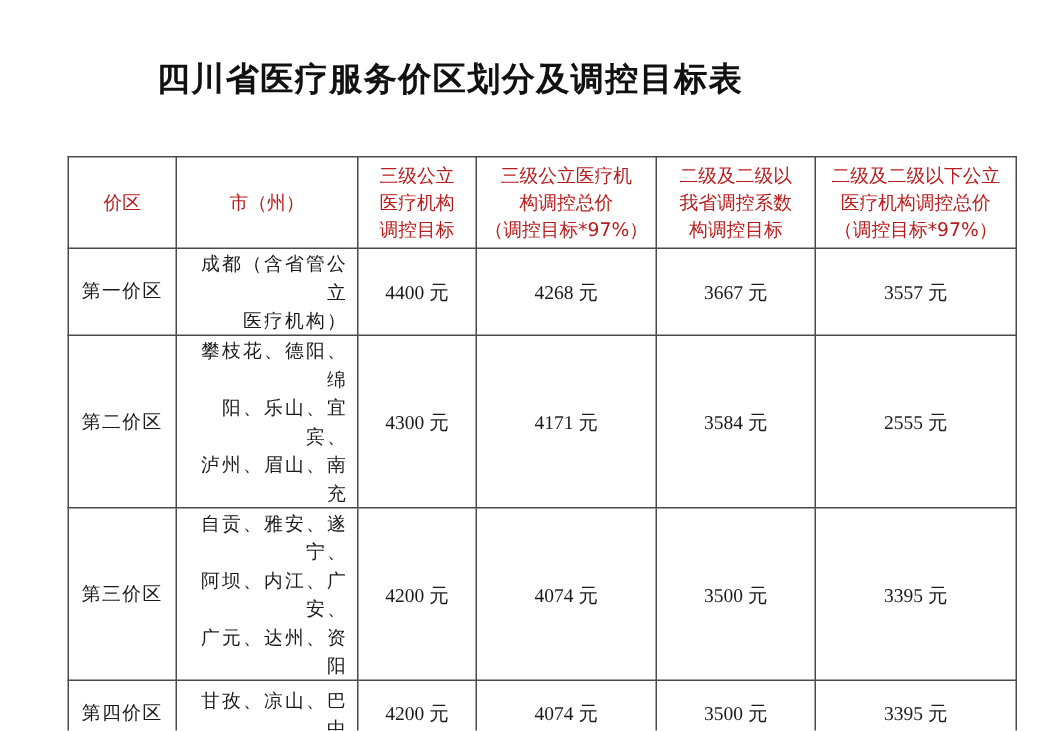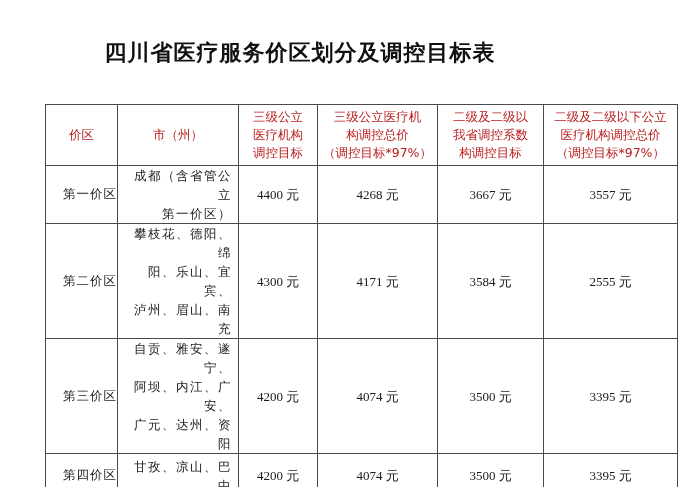--- a/index.html
+++ b/index.html
@@ -18,21 +18,21 @@
   }
   td, th {
     border:1.5px solid #4a4a4a; text-align:center; vertical-align:middle;
     padding:0; font-weight:normal;
   }
   th {
     font-family: "DejaVu Sans", "Liberation Sans", sans-serif;
     font-size:12.5px; line-height:18px; color:#b91c1c;
   }
   td { font-size:12.5px; line-height:19px; }
-  td.zone { font-family: Liberation Serif, serif; letter-spacing:1px;text-align:right; }
+  td.zone { font-family: Liberation Serif, serif; letter-spacing:1px; }
   td.city { text-align:right; padding:0 6px 0 8px; letter-spacing:1.5px; }
   td.num { font-family: "Liberation Serif", serif; font-size:13px; }
   tr.head { height:61px; }
   tr.r1 { height:51px; }
   tr.r2 { height:66px; }
   tr.r3 { height:71px; }
   tr.r4 { height:44px; }
   .notes {
     position:absolute; left:84px; top:414px; font-size:13px; line-height:26px; color:#1a1a1a;
   }
@@ -79,21 +79,21 @@
       <div>二级及二级以下公立</div>
       <div>医疗机构调控总价</div>
       <div>（调控目标*97%）</div>
     </th>
   </tr>
 
   <tr class="r1">
     <td class="zone">第一价区</td>
     <td class="city">
       <div>成都（含省管公立</div>
-      <div>第一价区）</div>
+      <div>医疗机构）</div>
     </td>
     <td class="num">4400 元</td>
     <td class="num">4268 元</td>
     <td class="num">3667 元</td>
     <td class="num">3557 元</td>
   </tr>
 
   <tr class="r2">
     <td class="zone">第二价区</td>
     <td class="city">

